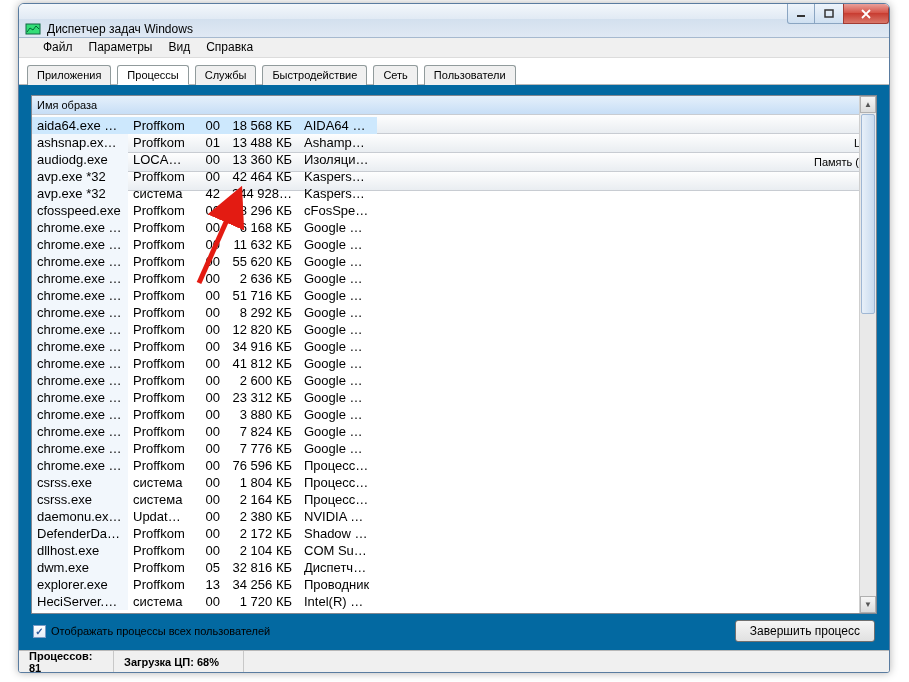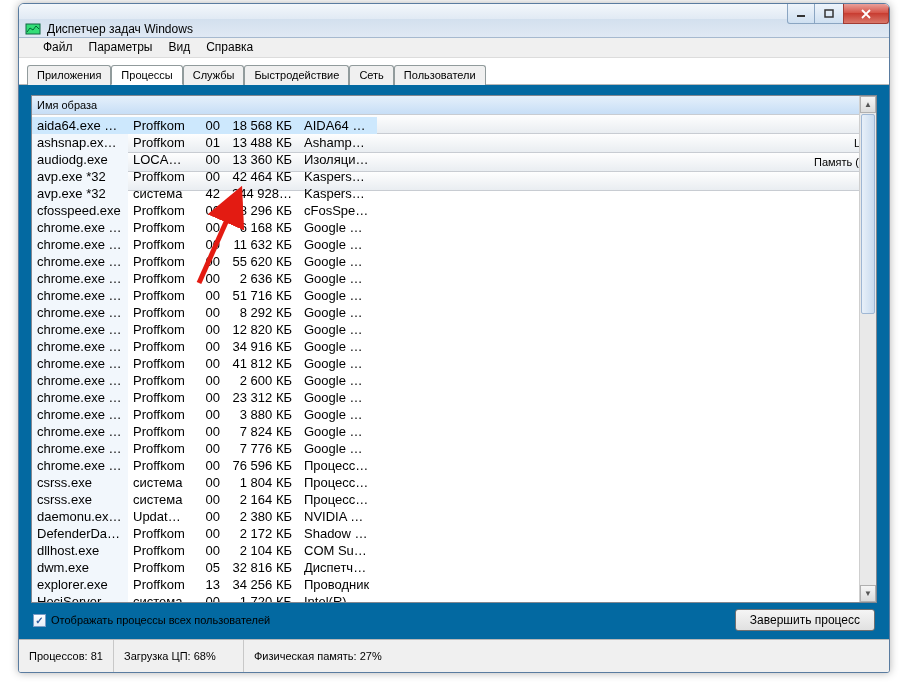--- a/index.html
+++ b/index.html
@@ -95,21 +95,21 @@
     padding: 6px 8px 0 8px;
     display: flex;
     gap: 0;
     border-bottom: 1px solid #b8b8b8;
   }
   .tab {
     padding: 3px 9px;
     border: 1px solid #919b9c;
     border-bottom: none;
     background: #f0f0f0;
-    margin-right: 0px;
+    margin-right: 6px;
     border-radius: 3px 3px 0 0;
     position: relative;
     top: 1px;
     font-size: 11px;
     color: #000;
   }
   .tab.active {
     background: #fff;
     top: 1px;
     border-bottom: 1px solid #fff;
@@ -231,26 +231,27 @@
   }
   .end-btn {
     padding: 3px 14px;
     border: 1px solid #707070;
     border-radius: 3px;
     background: linear-gradient(to bottom,#f5f5f5,#e1e1e1);
     font-size: 12px;
   }
 
   .statusbar {
-    height: 33px;
+    height: 22px;
     border-top: 1px solid #b8b8b8;
     background: #f0f0f0;
     display: flex;
     align-items: center;
     font-size: 11px;
+    font-weight: bold;
   }
   .status-cell {
     padding: 0 10px;
     border-right: 1px solid #c8c8c8;
     height: 100%;
     display:flex;align-items:center;
   }
 
   
   .arrow-ann {
@@ -490,16 +491,15 @@
           <path d="M0,0 L8,4 L0,8 Z" fill="#e31b12"></path>
         </marker>
       </defs>
       <line x1="15" y1="100" x2="54" y2="12" stroke="#e31b12" stroke-width="5" marker-end="url(#ah)"></line>
     </svg>
   </div>
 
   <div class="statusbar">
     <div class="status-cell" style="width:95px">Процессов: 81</div>
     <div class="status-cell" style="width:130px">Загрузка ЦП: 68%</div>
-    <div class="status-cell" style="flex:1;border-right:none">Физическая память: 27%</div>
   </div>
 
 </div>
 
 </body></html>

